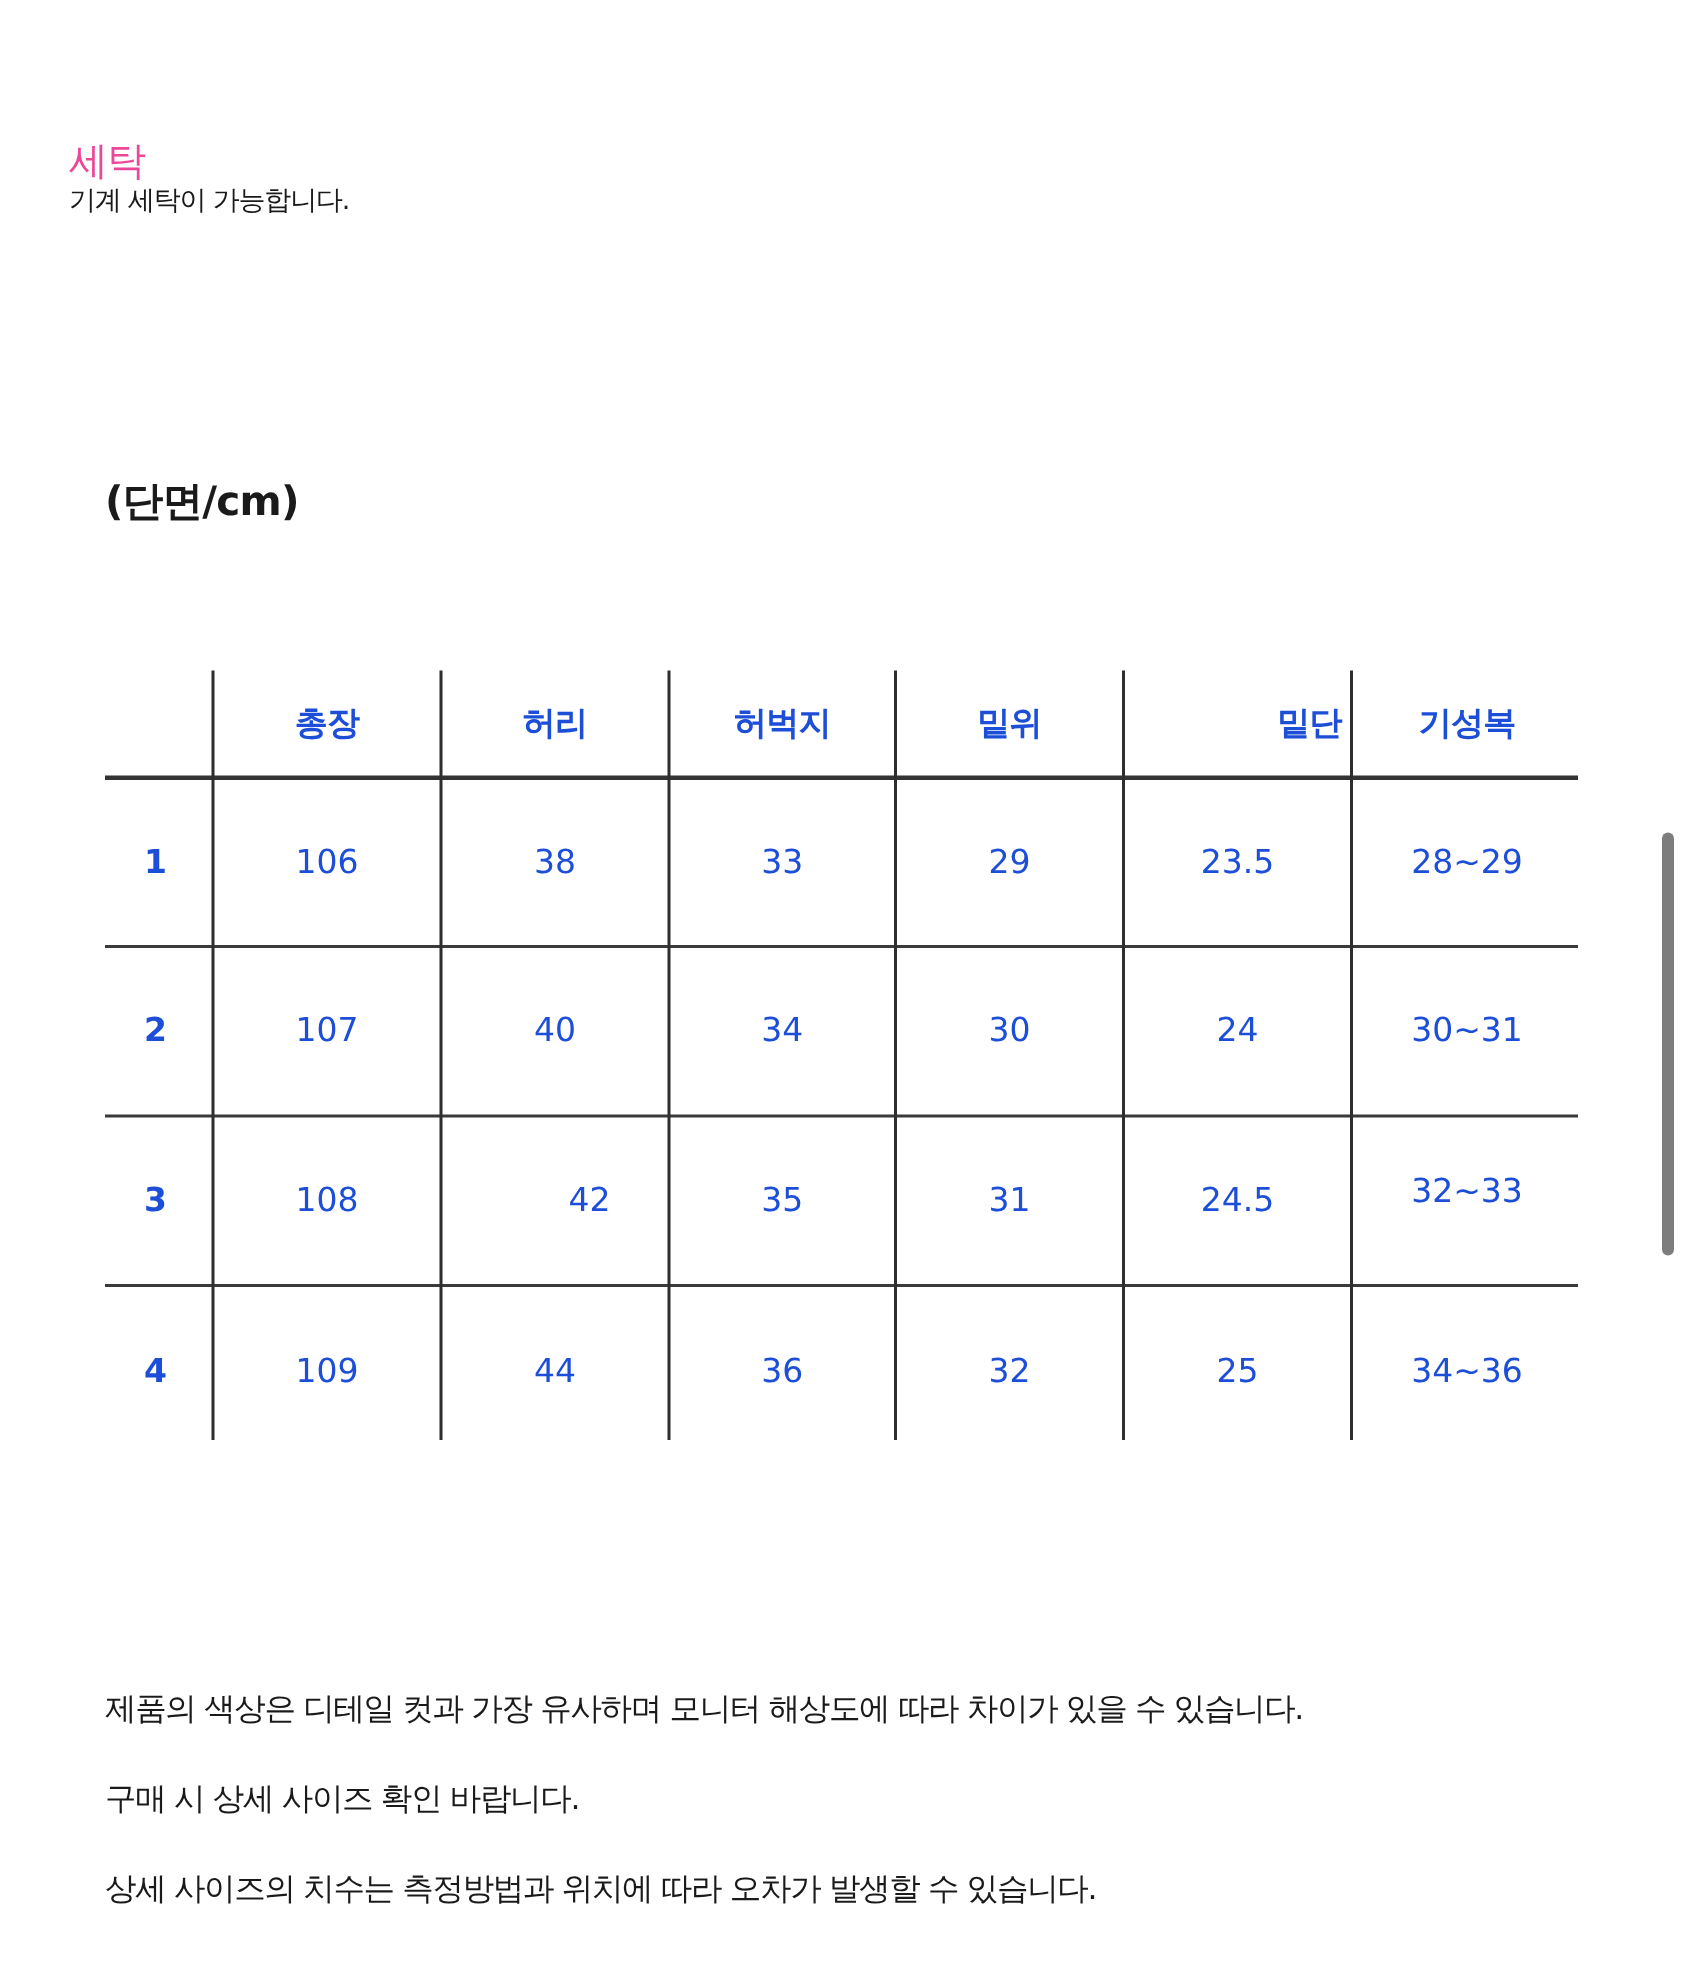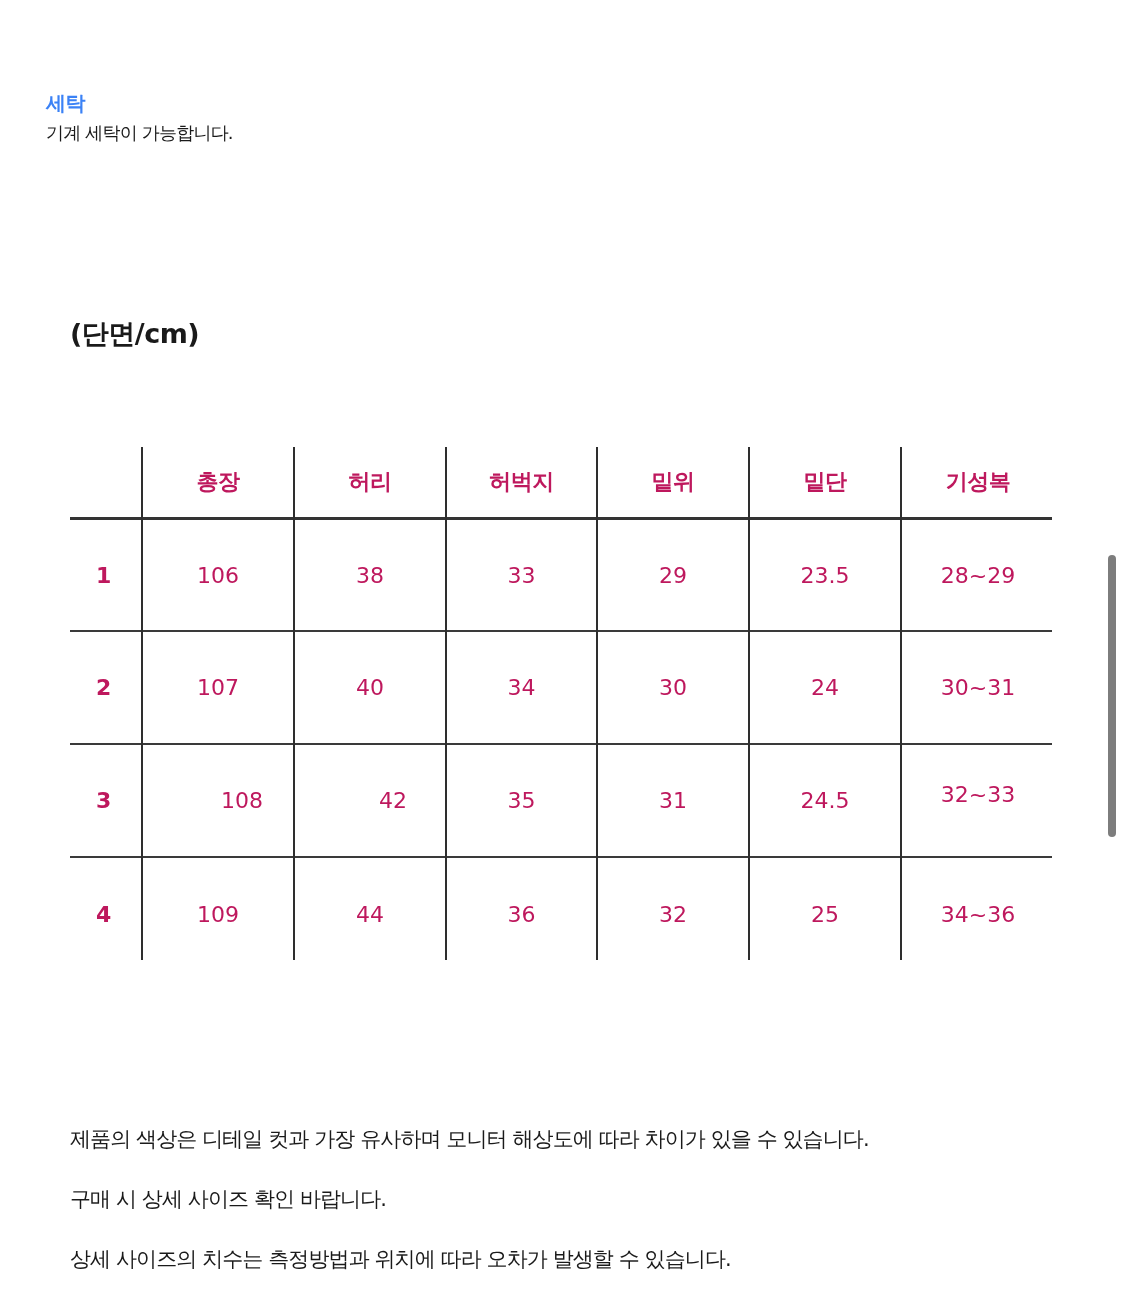--- a/index.html
+++ b/index.html
@@ -12,24 +12,24 @@
       height: 1312px;
       position: relative;
       overflow: hidden;
       font-family: "DejaVu Sans", "Liberation Sans", sans-serif;
       color: #1a1a1a;
     }
     .wash-title {
       position: absolute;
       left: 46px;
       top: 90px;
-      font-size: 20px;
-      font-weight: bold;
+      font-size: 26px;
+      font-weight: normal;
       letter-spacing: -0.5px;
-      color: #3b82f6;
+      color: #ec4899;
     }
     .wash-desc {
       position: absolute;
       left: 46px;
       top: 121px;
       font-size: 18px;
       letter-spacing: -0.8px;
       color: #1a1a1a;
     }
     .unit-label {
@@ -67,21 +67,21 @@
       width: 2px;
       height: 513px;
       background: #2e2e2e;
     }
     .cell {
       position: absolute;
       display: flex;
       align-items: center;
       justify-content: center;
       font-size: 22px;
-      color: #be185d;
+      color: #1d4ed8;
     }
     .cell.head {
       font-weight: bold;
       font-size: 22px;
       letter-spacing: -0.5px;
     }
     .cell.rowhead {
       font-weight: bold;
       justify-content: flex-start;
       padding-left: 26px;
@@ -136,21 +136,21 @@
   <div class="vline" style="left:445px;"></div>
   <div class="vline" style="left:596px;"></div>
   <div class="vline" style="left:748px;"></div>
   <div class="vline" style="left:900px;"></div>
 
   <div>
     <div class="cell head" style="left:143px; top:447px; width:150px; height:70px;">총장</div>
     <div class="cell head" style="left:295px; top:447px; width:150px; height:70px;">허리</div>
     <div class="cell head" style="left:447px; top:447px; width:149px; height:70px;">허벅지</div>
     <div class="cell head" style="left:598px; top:447px; width:150px; height:70px;">밑위</div>
-    <div class="cell head" style="left:750px; top:447px; width:150px; height:70px;">밑단</div>
+    <div class="cell head" style="left:750px; top:447px; width:150px; height:70px;padding-left:48px;">밑단</div>
     <div class="cell head" style="left:902px; top:447px; width:152px; height:70px;">기성복</div>
   </div>
 
   <div>
     <div class="cell rowhead" style="left:70px; top:520px; width:71px; height:110px;">1</div>
     <div class="cell" style="left:143px; top:520px; width:150px; height:110px;">106</div>
     <div class="cell" style="left:295px; top:520px; width:150px; height:110px;">38</div>
     <div class="cell" style="left:447px; top:520px; width:149px; height:110px;">33</div>
     <div class="cell" style="left:598px; top:520px; width:150px; height:110px;">29</div>
     <div class="cell" style="left:750px; top:520px; width:150px; height:110px;">23.5</div>
@@ -162,21 +162,21 @@
     <div class="cell" style="left:143px; top:632px; width:150px; height:111px;">107</div>
     <div class="cell" style="left:295px; top:632px; width:150px; height:111px;">40</div>
     <div class="cell" style="left:447px; top:632px; width:149px; height:111px;">34</div>
     <div class="cell" style="left:598px; top:632px; width:150px; height:111px;">30</div>
     <div class="cell" style="left:750px; top:632px; width:150px; height:111px;">24</div>
     <div class="cell" style="left:902px; top:632px; width:152px; height:111px;">30~31</div>
   </div>
 
   <div>
     <div class="cell rowhead" style="left:70px; top:745px; width:71px; height:111px;">3</div>
-    <div class="cell" style="left:143px; top:745px; width:150px; height:111px;padding-left:24px;">108</div>
+    <div class="cell" style="left:143px; top:745px; width:150px; height:111px;">108</div>
     <div class="cell" style="left:295px; top:745px; width:150px; height:111px;padding-left:23px;">42</div>
     <div class="cell" style="left:447px; top:745px; width:149px; height:111px;">35</div>
     <div class="cell" style="left:598px; top:745px; width:150px; height:111px;">31</div>
     <div class="cell" style="left:750px; top:745px; width:150px; height:111px;">24.5</div>
     <div class="cell" style="left:902px; top:745px; width:152px; height:99px;">32~33</div>
   </div>
 
   <div>
     <div class="cell rowhead" style="left:70px; top:858px; width:71px; height:112px;">4</div>
     <div class="cell" style="left:143px; top:858px; width:150px; height:112px;">109</div>

